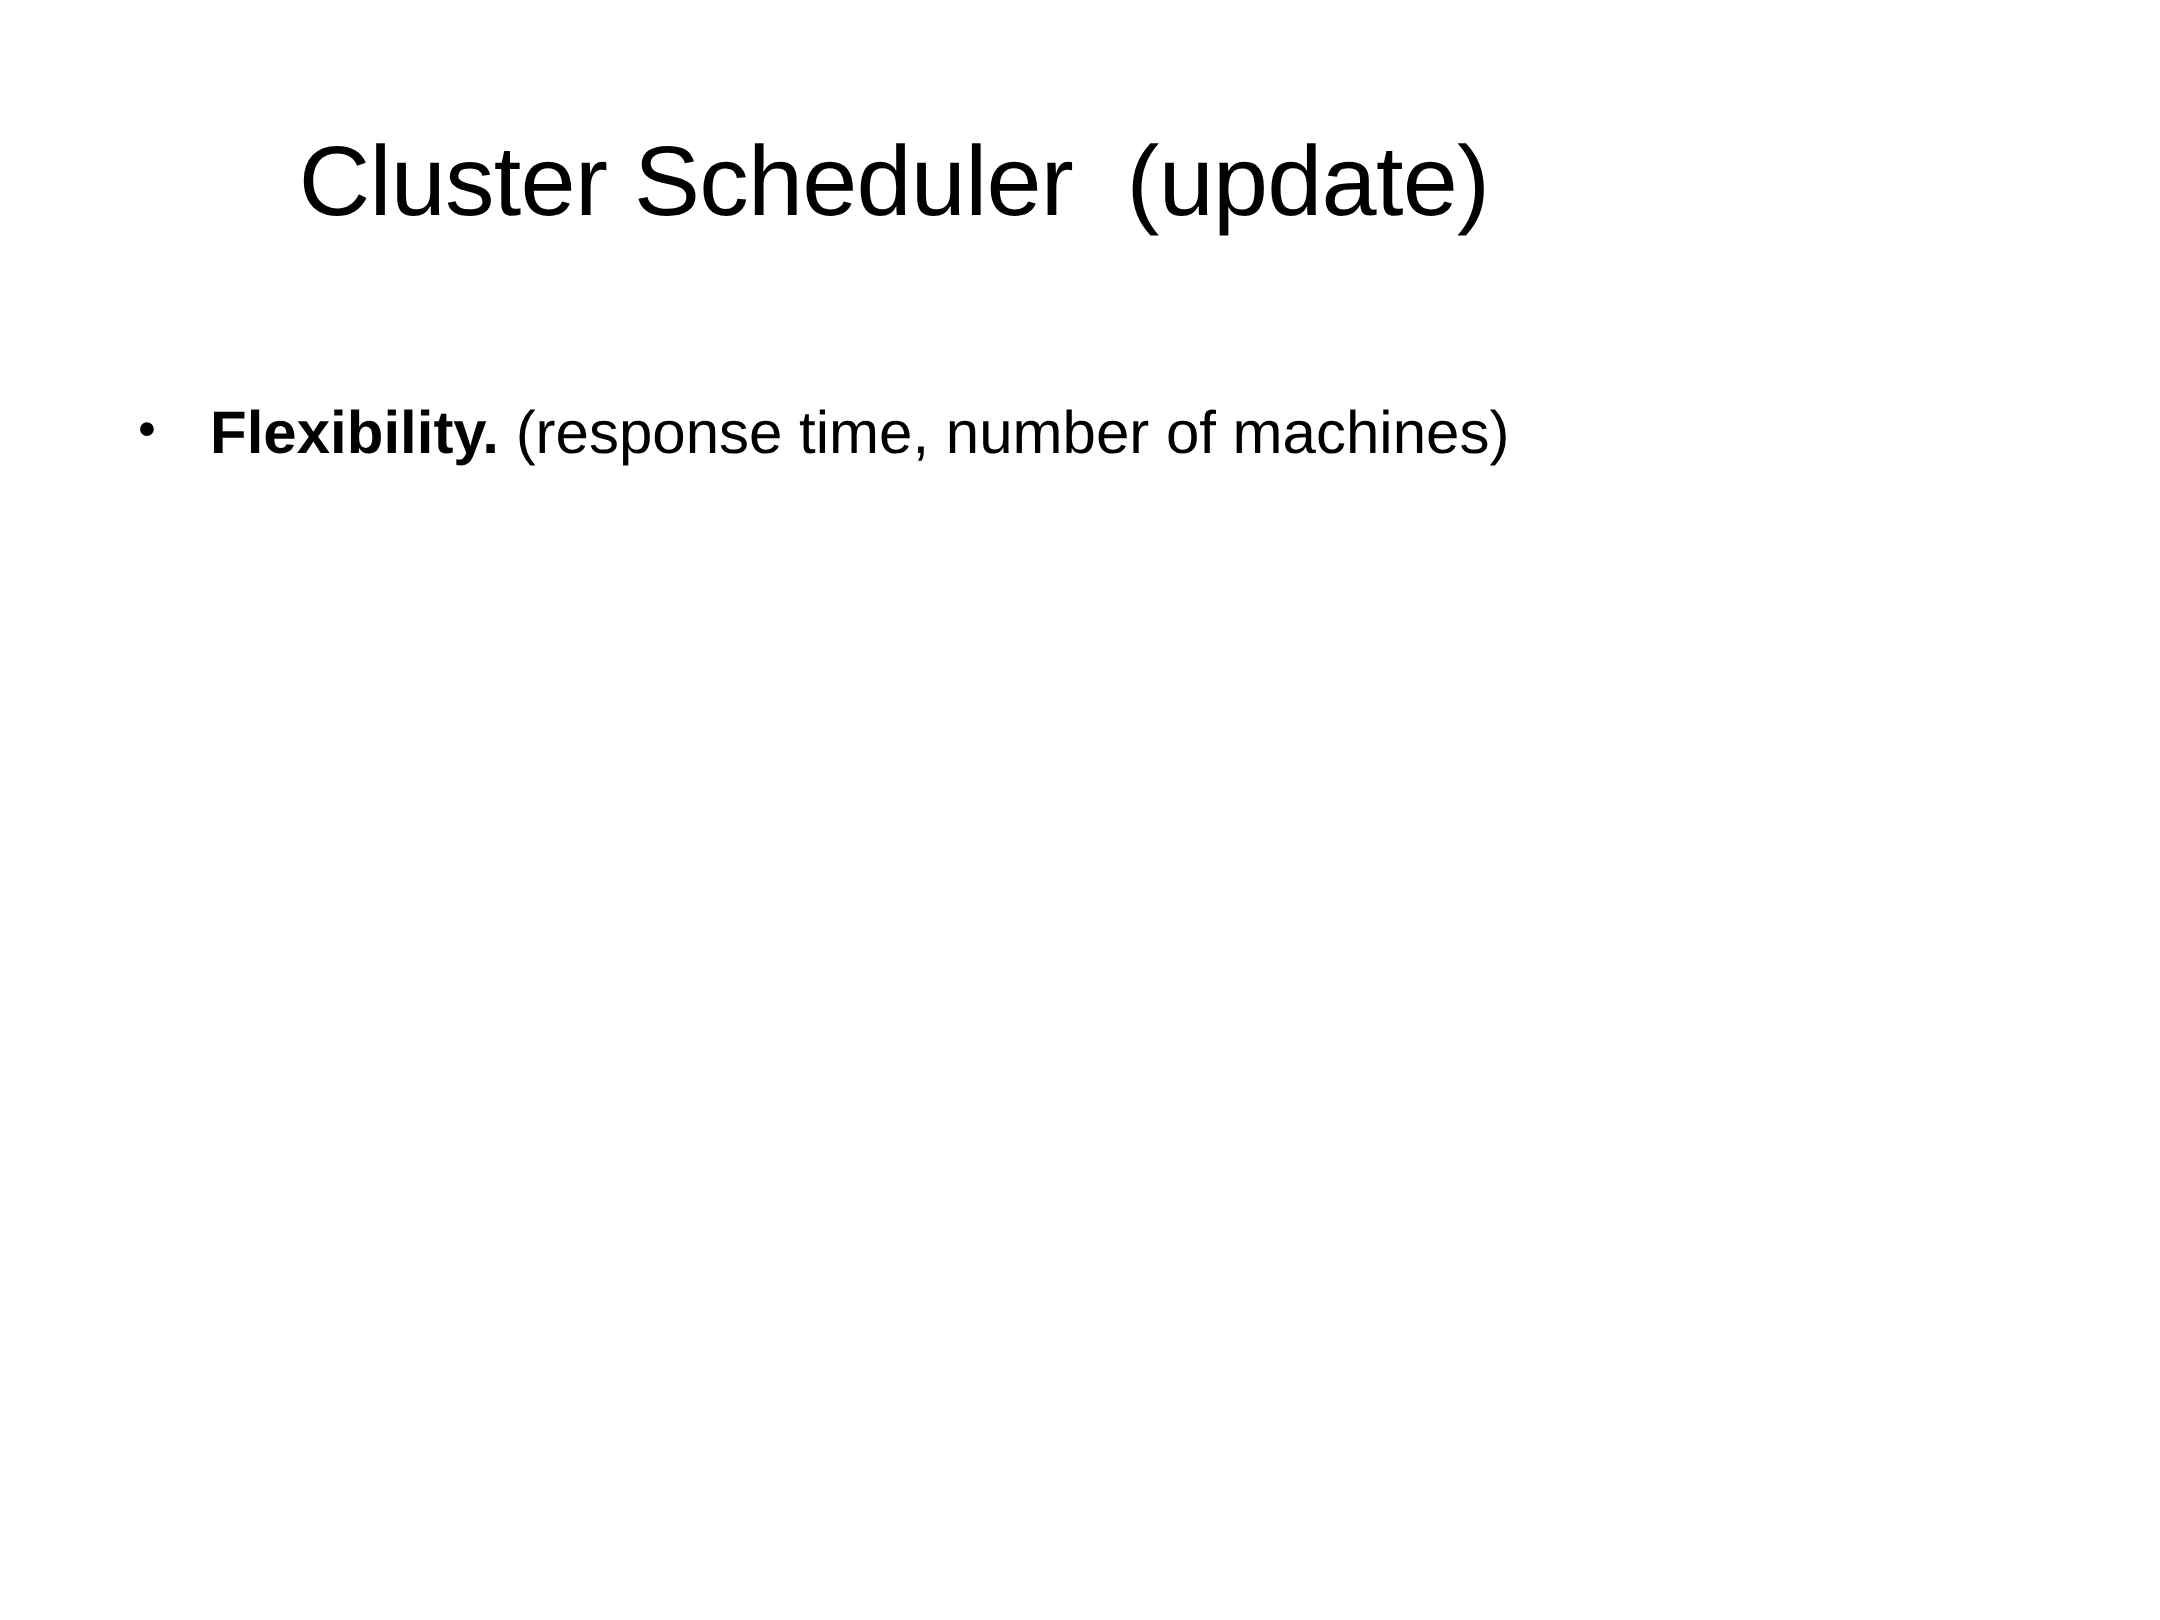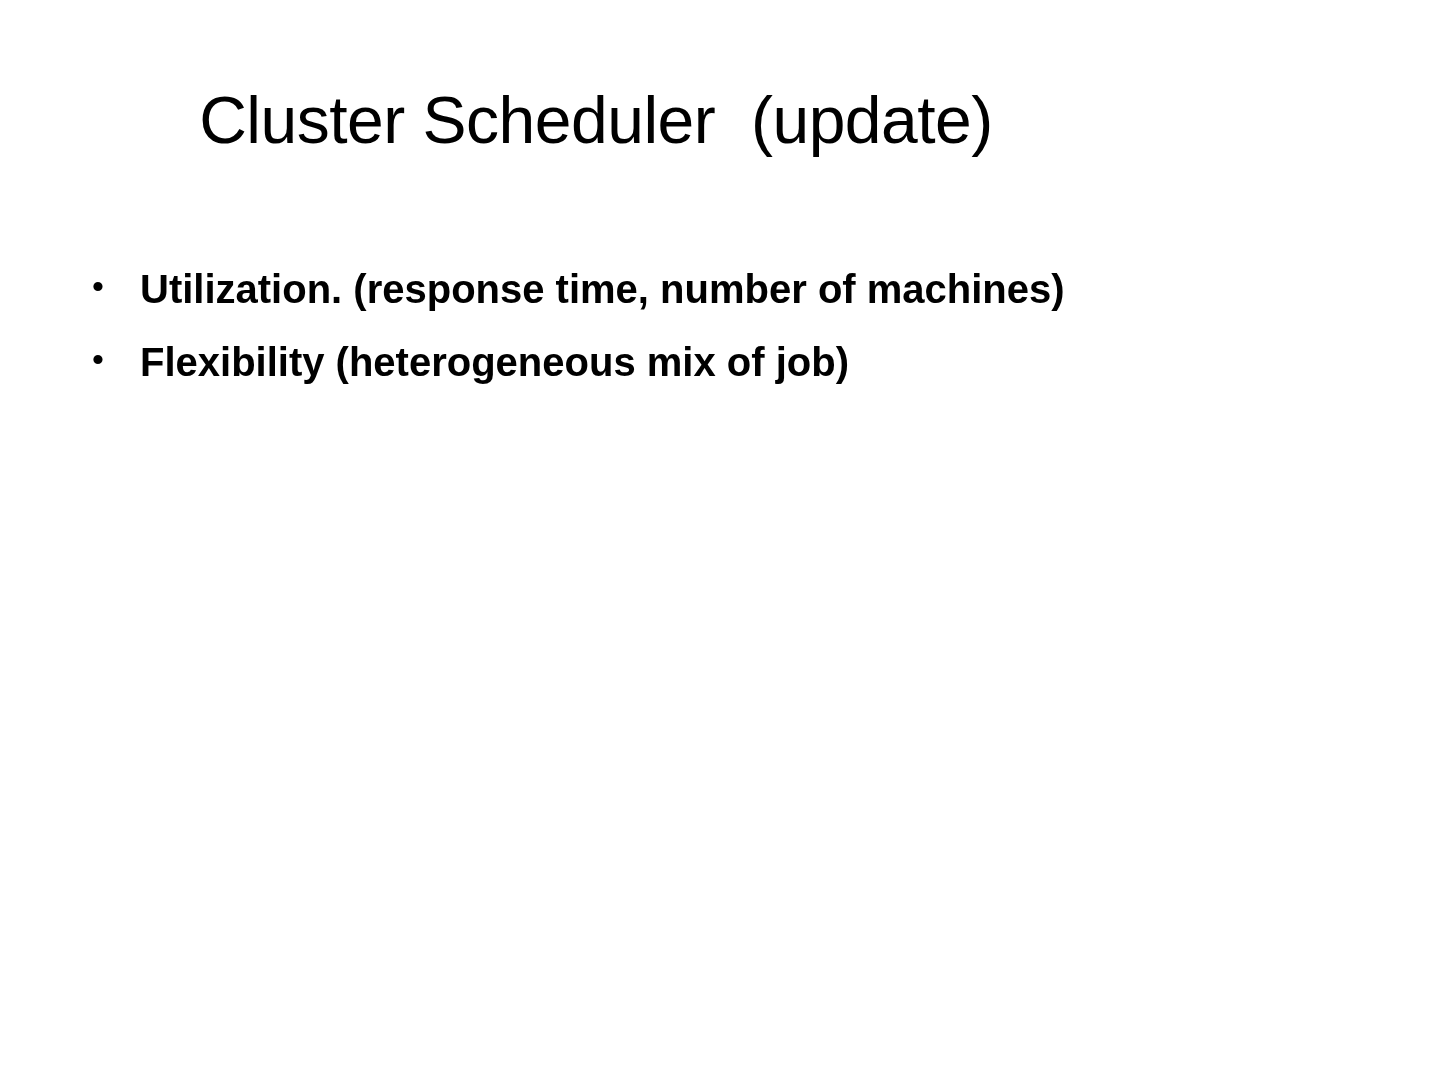--- a/index.html
+++ b/index.html
@@ -51,32 +51,29 @@
     position: absolute;
     left: 14px;
     top: -2px;
     font-size: 34px;
     line-height: 1.8;
   }
   .lead {
     font-weight: 700;
   }
   .rest {
-    font-weight: 700;
+    font-weight: 400;
   }
 </style>
 </head>
 <body>
 
 <div class="slide">
 
   <h1 class="slide-title">Cluster Scheduler  (update)</h1>
 
   <ul class="bullet-list">
     <li class="bullet-item">
-      <span class="lead">Utilization.</span><span class="rest"> (response time, number of machines)</span>
-    </li>
-    <li class="bullet-item">
-      <span class="lead">Flexibility</span><span class="rest"> (heterogeneous mix of job)</span>
+      <span class="lead">Flexibility.</span><span class="rest"> (response time, number of machines)</span>
     </li>
   </ul>
 
 </div>
 
 </body></html>

